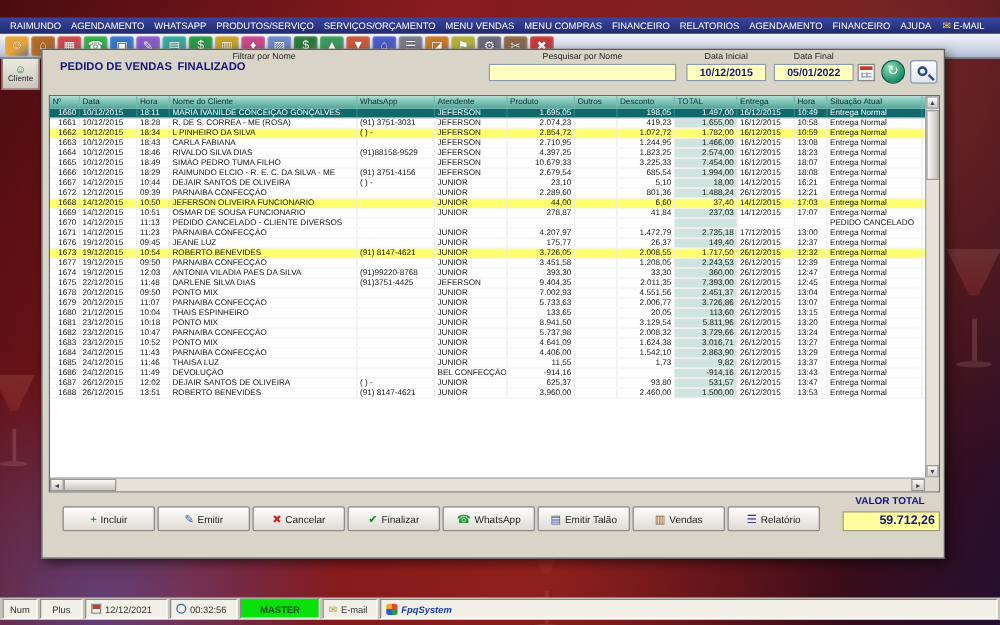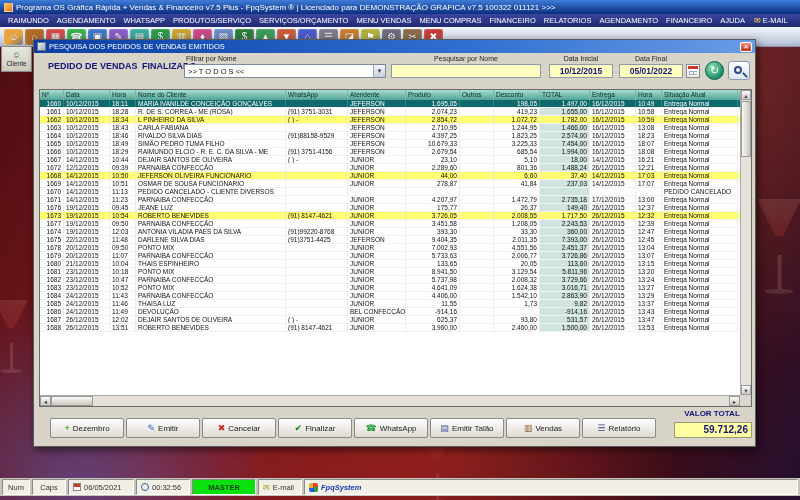--- a/index.html
+++ b/index.html
@@ -110,24 +110,20 @@
       <div class="bowl"></div>
       <div class="stem"></div>
       <div class="base"></div>
     </div>
   <div class="glass" style="left:420px;top:430px;opacity:.3;">
       <div class="bowl"></div>
       <div class="stem"></div>
       <div class="base"></div>
     </div>
 
-  <div class="titlebar">
-    <span class="app-icon"></span>
-    <span>Programa OS Gráfica Rápida + Vendas &amp; Financeiro v7.5 Plus - FpqSystem ®  | Licenciado para  DEMONSTRAÇÃO GRAFICA v7.5 100322 011121 &gt;&gt;&gt;</span>
-  </div>
 
   <div class="menubar">
       <span class="menu-item">RAIMUNDO</span>
       <span class="menu-item">AGENDAMENTO</span>
       <span class="menu-item">WHATSAPP</span>
       <span class="menu-item">PRODUTOS/SERVIÇO</span>
       <span class="menu-item">SERVIÇOS/ORÇAMENTO</span>
       <span class="menu-item">MENU VENDAS</span>
       <span class="menu-item">MENU COMPRAS</span>
       <span class="menu-item">FINANCEIRO</span>
@@ -164,34 +160,25 @@
       <div class="tool-icon" style="background: linear-gradient(145deg, rgb(138, 106, 74) 55%, rgba(0, 0, 0, 0.45));">✂</div>
       <div class="tool-icon" style="background: linear-gradient(145deg, rgb(200, 58, 58) 55%, rgba(0, 0, 0, 0.45));">✖</div>
     </div>
 
   <div class="side-btn">
     <span class="sic">☺</span>
     <span>Cliente</span>
   </div>
 
   <div class="dialog">
-    <div class="dialog-titlebar">
-      <span class="dlg-ic"></span>
-      <span class="dialog-title">PESQUISA DOS PEDIDOS DE VENDAS EMITIDOS</span>
-      <span class="dialog-close">×</span>
-    </div>
     <div class="dialog-body">
       <span class="hdr-label" style="left:14px;top:8px;">PEDIDO DE VENDAS</span>
       <span class="hdr-label" style="left:108px;top:8px;">FINALIZADO</span>
 
       <span class="lbl-small" style="left:152px;top:2px;">Filtrar por Nome</span>
-      <div class="combo">
-        <span class="combo-text">&gt;&gt; T O D O S &lt;&lt;</span>
-        <span class="combo-btn">▼</span>
-      </div>
 
       <span class="lbl-small" style="left:372px;top:2px;width:120px;text-align:center;">Pesquisar por Nome</span>
       <input class="search-input" value="" style="">
 
       <span class="lbl-small" style="left:517px;top:2px;width:60px;text-align:center;">Data Inicial</span>
       <input class="date-input" style="left: 515px;" value="10/12/2015">
       <span class="lbl-small" style="left:587px;top:2px;width:60px;text-align:center;">Data Final</span>
       <input class="date-input" style="left: 585px;" value="05/01/2022">
 
       <div class="cal-btn"></div>
@@ -663,21 +650,21 @@
           <div class="harrow" style="left:0;">◄</div>
           <div class="hthumb"></div>
           <div class="harrow right">►</div>
         </div>
         <div class="gcorner"></div>
       </div>
 
       <div class="action-bar">
           <div class="btn" style="left: 16px;">
             <span class="bicon" style="color: rgb(10, 138, 10);">+</span>
-            <span>Dezembro</span>
+            <span>Incluir</span>
           </div>
           <div class="btn" style="left: 92px;">
             <span class="bicon" style="color: rgb(42, 90, 200);">✎</span>
             <span>Emitir</span>
           </div>
           <div class="btn" style="left: 168px;">
             <span class="bicon" style="color: rgb(200, 42, 42);">✖</span>
             <span>Cancelar</span>
           </div>
           <div class="btn" style="left: 244px;">
@@ -705,25 +692,25 @@
       <div class="valor-label">VALOR TOTAL</div>
       <div class="valor-box">59.712,26</div>
     </div>
   </div>
 
   <div class="statusbar">
     <div class="seg seg-num">
         <span>Num</span>
       </div>
     <div class="seg seg-caps">
-        <span>Caps</span>
+        <span>Plus</span>
       </div>
     <div class="seg seg-date">
         <span class="mini-cal"></span>
-        <span>06/05/2021</span>
+        <span>12/12/2021</span>
       </div>
     <div class="seg seg-time">
         <span class="mini-clock"></span>
         <span>00:32:56</span>
       </div>
     <div class="seg seg-master">
         <span>MASTER</span>
       </div>
     <div class="seg seg-email">
         <span class="env2">✉</span>

